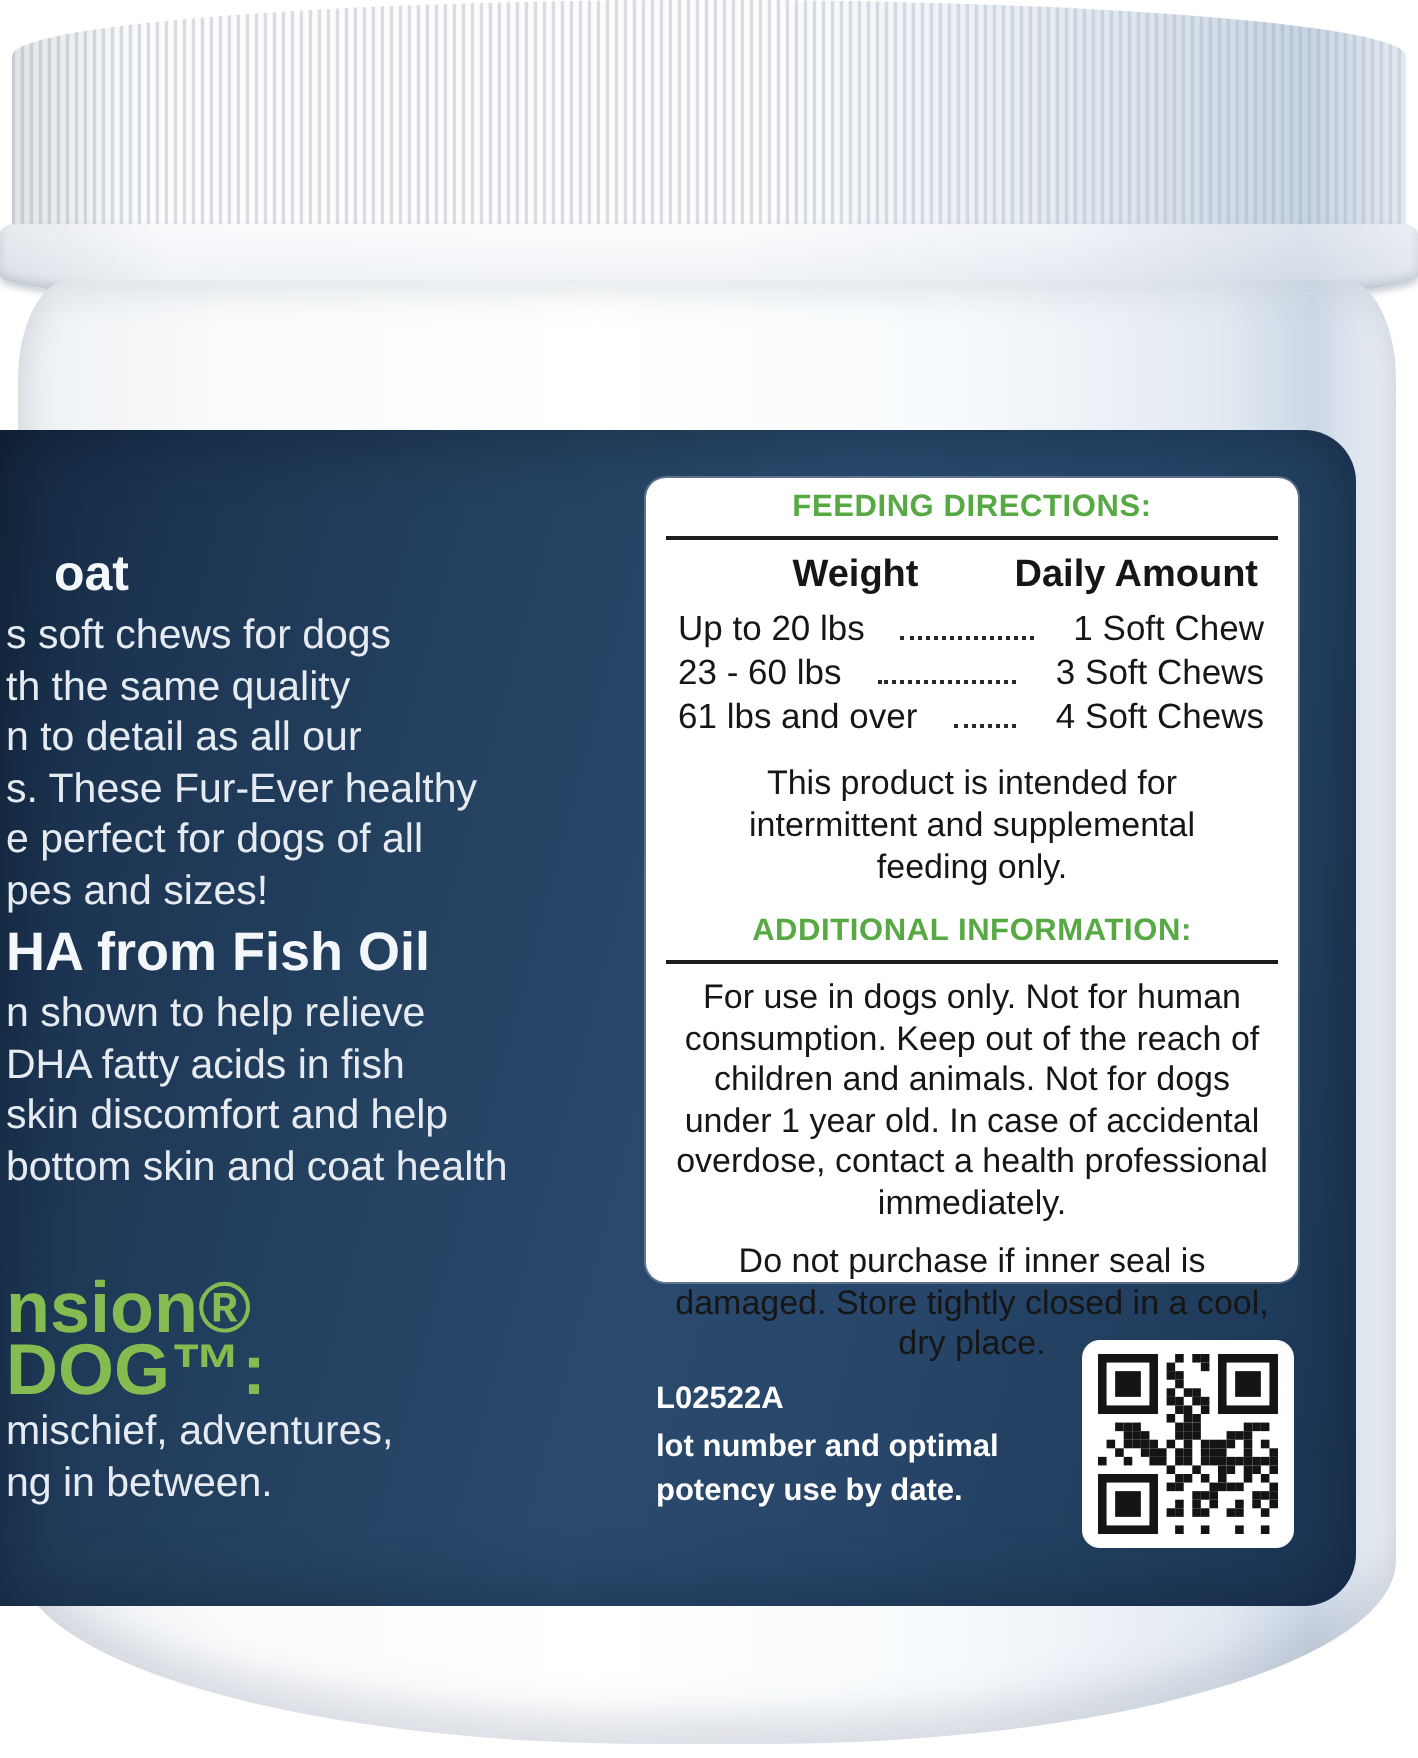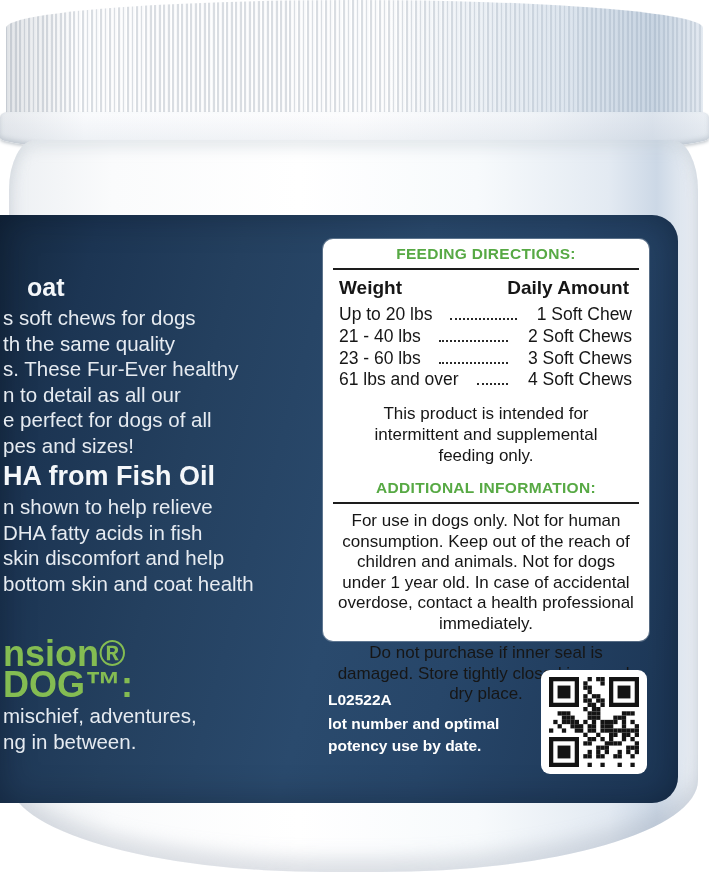--- a/index.html
+++ b/index.html
@@ -41,21 +41,21 @@
   .lc-h3{margin-top:42px;font-weight:700;font-size:36px;line-height:31px;}
   .green-label{color:#84bc52;}
 
   
   .panel{position:absolute;left:323px;top:24px;width:326px;height:402px;
     background:#ffffff;border-radius:10px;padding:6px 8px;box-sizing:border-box;
     color:#161616;box-shadow:0 0 0 1px rgba(255,255,255,.25);}
   .panel-title{text-align:center;font-weight:700;font-size:15.5px;letter-spacing:.3px;color:#57a944;}
   .panel-title.addl{margin-top:13px;}
   .rule{height:2px;background:#1d1d1d;margin:5px 2px 7px;}
-  .thead{display:flex;justify-content:space-between;font-weight:700;font-size:19px;
+  .thead{display:flex;justify-content:flex-end;font-weight:700;font-size:19px;
     padding:0 12px 0 8px;margin-bottom:5px;gap:48px;}
   .trow{display:flex;align-items:baseline;font-size:17.5px;line-height:21.8px;padding:0 9px 0 8px;gap:16px;}
   .trow .dots{flex:1;border-bottom:2.4px dotted #2a2a2a;margin:0 4px 4px 2px;}
   .note{margin:12px 14px 0;text-align:center;font-size:17px;line-height:21px;}
   .para{margin:2px 4px 0;text-align:center;font-size:17px;line-height:20.5px;}
   .para.p2{margin-top:9px;}
 
   
   .lot{position:absolute;left:328px;top:474px;color:#ffffff;font-weight:700;}
   .lot-code{font-size:15.5px;line-height:22px;margin-bottom:2px;}
@@ -78,22 +78,22 @@
 
   <div class="jar"></div>
 
   <div class="label">
 
     <div class="left-col">
       <div class="lc-h1b">oat</div>
       <div class="lc-p">
         <div>s soft chews for dogs</div>
         <div>th the same quality</div>
+        <div>n to detail as all our</div>
         <div>s. These Fur-Ever healthy</div>
-        <div>n to detail as all our</div>
         <div>e perfect for dogs of all</div>
         <div>pes and sizes!</div>
       </div>
       <div class="lc-h2">HA from Fish Oil</div>
       <div class="lc-p">
         <div>n shown to help relieve</div>
         <div>DHA fatty acids in fish</div>
         <div>skin discomfort and help</div>
         <div>bottom skin and coat health</div>
       </div>
@@ -108,25 +108,20 @@
       <div class="panel-title">FEEDING DIRECTIONS:</div>
       <div class="rule"></div>
       <div class="thead">
         <span>Weight</span>
         <span>Daily Amount</span>
       </div>
       <div class="trow">
         <span>Up to 20 lbs</span>
         <span class="dots"></span>
         <span>1 Soft Chew</span>
-      </div>
-      <div class="trow">
-        <span>21 - 40 lbs</span>
-        <span class="dots"></span>
-        <span>2 Soft Chews</span>
       </div>
       <div class="trow">
         <span>23 - 60 lbs</span>
         <span class="dots"></span>
         <span>3 Soft Chews</span>
       </div>
       <div class="trow">
         <span>61 lbs and over</span>
         <span class="dots"></span>
         <span>4 Soft Chews</span>

